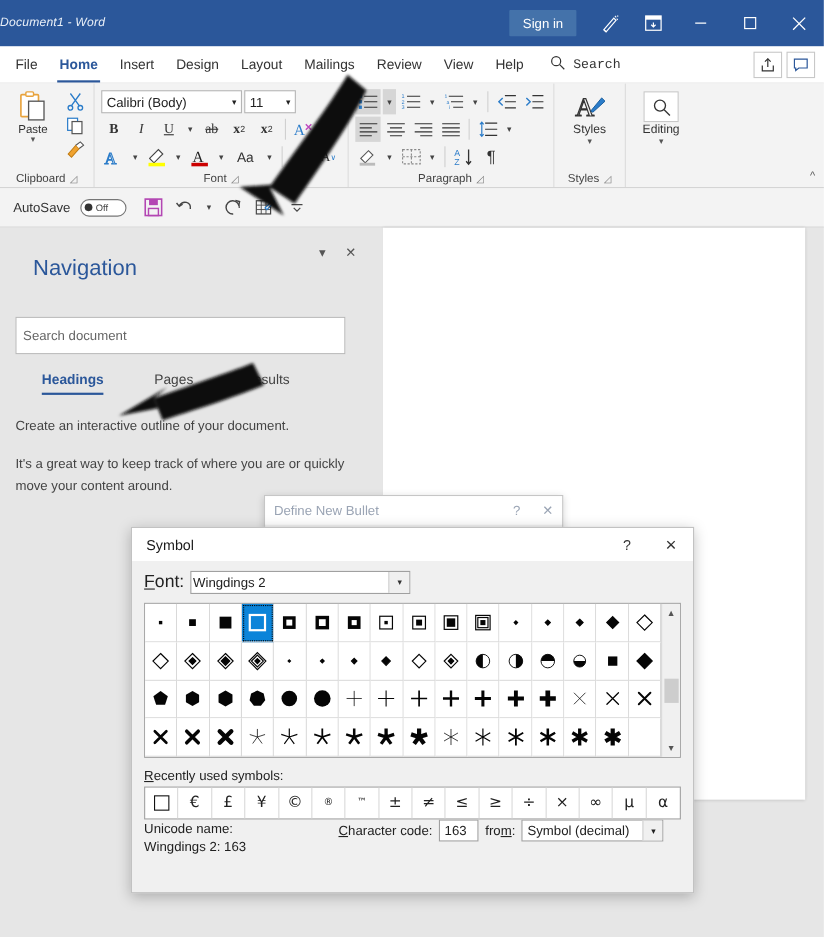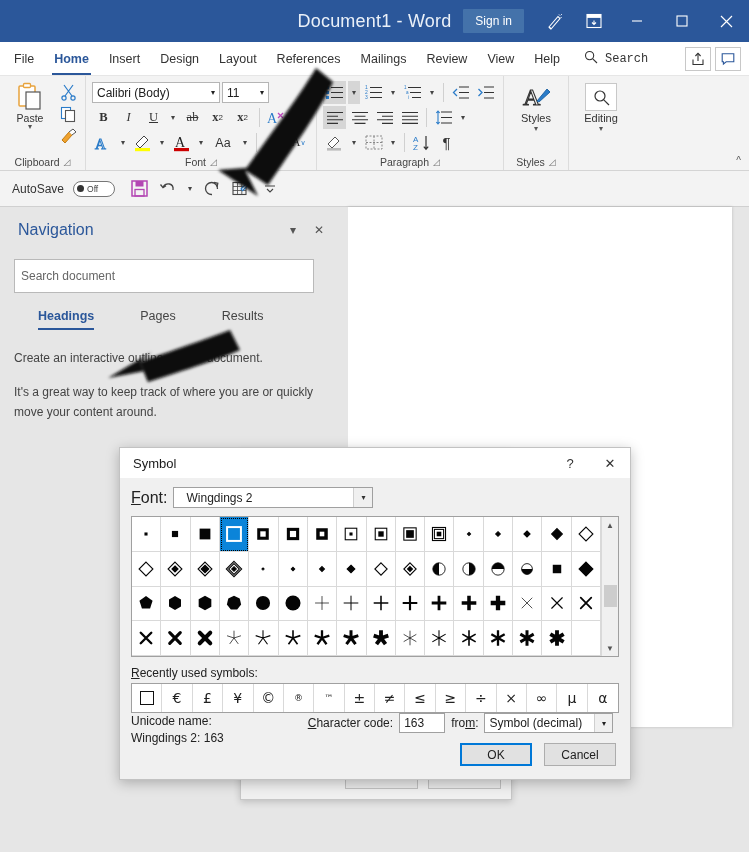--- a/index.html
+++ b/index.html
@@ -10,22 +10,22 @@
     font-size:12px; color:#212121;
     background:#fff; position:relative;
   }
 
   
   #titlebar{
     height:42px; background:#2b579a; color:#fff;
     display:flex; align-items:center; position:relative;
   }
   #titlebar .title{
-    position:absolute; left:0; right:0; text-align:center;
-    font-size:18px; color:#eaf0f8; letter-spacing:.2px;
+    position:absolute; left:0; right:0; text-align:left;
+    font-size:11px; color:#eaf0f8; letter-spacing:.2px;font-style:italic;
   }
   .tb-right{ margin-left:auto; display:flex; align-items:center; height:100%; z-index:3; }
   #signin{
     background:#4472aa; color:#fff; border:none; font-size:12px;
     padding:5px 12px; margin-right:10px; cursor:pointer;
     font-family:"Liberation Sans", sans-serif; border-radius:1px;
   }
   .tb-ico{
     width:40px; height:42px; display:flex; align-items:center; justify-content:center;
     color:#e8eef7;
@@ -120,21 +120,21 @@
   .toggle .knob{ width:7px; height:7px; border-radius:50%; background:#333; }
   .qico{ width:26px; height:26px; display:flex; align-items:center; justify-content:center; cursor:pointer; }
 
   
   #workspace{ position:absolute; left:0; top:207px; right:0; bottom:0; background:#e6e6e6; }
   #navpane{
     position:absolute; left:0; top:0; width:348px; bottom:0;
     background:#e6e6e6; padding:10px 14px 0 14px;
   }
   #navpane h2{
-    margin:4px; font-weight:normal; font-size:16px; color:#2b579a;
+    margin:16px; font-weight:normal; font-size:20px; color:#2b579a;
     font-family:"Liberation Sans", sans-serif;
   }
   .nav-hdr{ display:flex; align-items:flex-start; }
   .nav-hdr-btns{ margin-left:auto; display:flex; gap:18px; padding-top:6px; padding-right:10px;}
   .nav-hdr-btns span{ color:#555; cursor:pointer; font-size:12px;}
   #navsearch{
     margin-top:16px; height:24px; border:1px solid #b9b9b9; background:#fff;
     font-size:12px; color:#666; padding:16px 6px; display:flex; align-items:center;
     width:300px; cursor:text;
   }
@@ -162,42 +162,42 @@
     padding:0 8px; font-size:12px; color:#9aa4b4;
   }
   #dnb .tbar .x{ margin-left:auto; display:flex; gap:20px; color:#9aa4b4; }
   #dnb .ftr{ position:absolute; bottom:10px; right:10px; display:flex; gap:10px; }
   #dnb .ftr div{
     width:73px; height:23px; border:1px solid #c0c0c0; background:#e9e9e9;
   }
 
   
   #symdlg{
-    position:absolute; left:119px; top:240px; width:512px; height:333px;
+    position:absolute; left:119px; top:272px; width:512px; height:333px;
     background:#f0f0f0; border:1px solid #c2c2c2;
     box-shadow:0 3px 12px rgba(0,0,0,.25);
   }
   #symdlg .tbar{
     height:30px; background:#fff; display:flex; align-items:center; padding:0 0 0 13px;
   }
   #symdlg .tbar .t{ font-size:13px; color:#1a1a1a; }
   #symdlg .tbar .btns{ margin-left:auto; display:flex; height:100%; }
   #symdlg .tbar .btns div{
     width:40px; display:flex; align-items:center; justify-content:center;
     font-size:13px; color:#333; cursor:pointer;
   }
   .dlgbody{ padding:9px 11px 0 11px; }
   .fontrow{ display:flex; align-items:center; gap:6px; }
   .fontrow .lab{ font-size:16px; }
   .fontrow .lab u{ text-decoration:underline; }
   .combo{
     width:200px; height:21px; border:1px solid #a0a0a0; background:#fff;
     display:flex; align-items:center; cursor:pointer;
   }
-  .combo .val{ flex:1; padding:0 12px; font-size:12px; }
+  .combo .val{ flex:1; padding:0 1px; font-size:12px; }
   .combo .arw{
     width:19px; height:19px; border-left:1px solid #cfcfcf; background:#f0f0f0;
     display:flex; align-items:center; justify-content:center; font-size:8px; color:#333;
   }
 
   
   .gridwrap{
     margin-top:8px; display:flex; border:1px solid #a0a0a0; background:#fff;
     height:141px;
   }
@@ -229,21 +229,21 @@
     justify-content:center; font-size:14px; cursor:pointer;
     font-family:"DejaVu Sans", sans-serif;
   }
   .rcell:last-child{ border-right:none; }
   .rcell .boxsym{ width:14px; height:14px; border:1.4px solid #111; }
 
   .infobar{ margin-top:0; display:flex; align-items:flex-start; }
   .uinfo{ font-size:12px; line-height:17px; }
   .ccodearea{ margin-left:84px; display:flex; align-items:center; gap:6px; font-size:12px; }
   .ccode{
-    width:46px; height:20px; border:1px solid #a0a0a0; background:#fff;
+    width:36px; height:20px; border:1px solid #a0a0a0; background:#fff;
     font-size:12px; padding:0 4px; display:flex; align-items:center; cursor:text;
   }
   .fromcombo{
     width:129px; height:20px; border:1px solid #a0a0a0; background:#fff;
     display:flex; align-items:center; cursor:pointer;
   }
   .fromcombo .val{ flex:1; padding:0 4px; font-size:12px; }
   .fromcombo .arw{
     width:18px; height:18px; border-left:1px solid #cfcfcf; background:#f0f0f0;
     display:flex; align-items:center; justify-content:center; font-size:8px;
@@ -301,21 +301,20 @@
     </div>
   </div>
 </div>
 
 <div id="tabbar">
   <div class="tab">File</div>
   <div class="tab active">Home</div>
   <div class="tab">Insert</div>
   <div class="tab">Design</div>
   <div class="tab">Layout</div>
-  <div class="tab">References</div>
   <div class="tab">Mailings</div>
   <div class="tab">Review</div>
   <div class="tab">View</div>
   <div class="tab">Help</div>
   <div class="searchbox">
     <span>
       <svg width="14" height="14" viewBox="0 0 14 14">
           <circle cx="5.6" cy="5.6" r="4.1" fill="none" stroke="#333" stroke-width="1.1"></circle>
           <path d="M8.8 8.8 L13 13" stroke="#333" stroke-width="1.1"></path>
         </svg>
@@ -1072,24 +1071,20 @@
           </div>
           <span>fro<u>m</u>:</span>
           <div class="fromcombo">
             <span class="val">Symbol (decimal)</span>
             <span class="arw">▾</span>
           </div>
         </div>
       </div>
     </div>
 
-    <div class="dlgftr">
-      <div class="btn def">OK</div>
-      <div class="btn">Cancel</div>
-    </div>
   </div>
 </div>
 
 <svg id="arrow">
   <defs>
     <filter id="blur1" x="-20%" y="-20%" width="150%" height="150%">
       <feGaussianBlur stdDeviation="1.6"></feGaussianBlur>
     </filter>
   </defs>
   <g filter="url(#blur1)">

